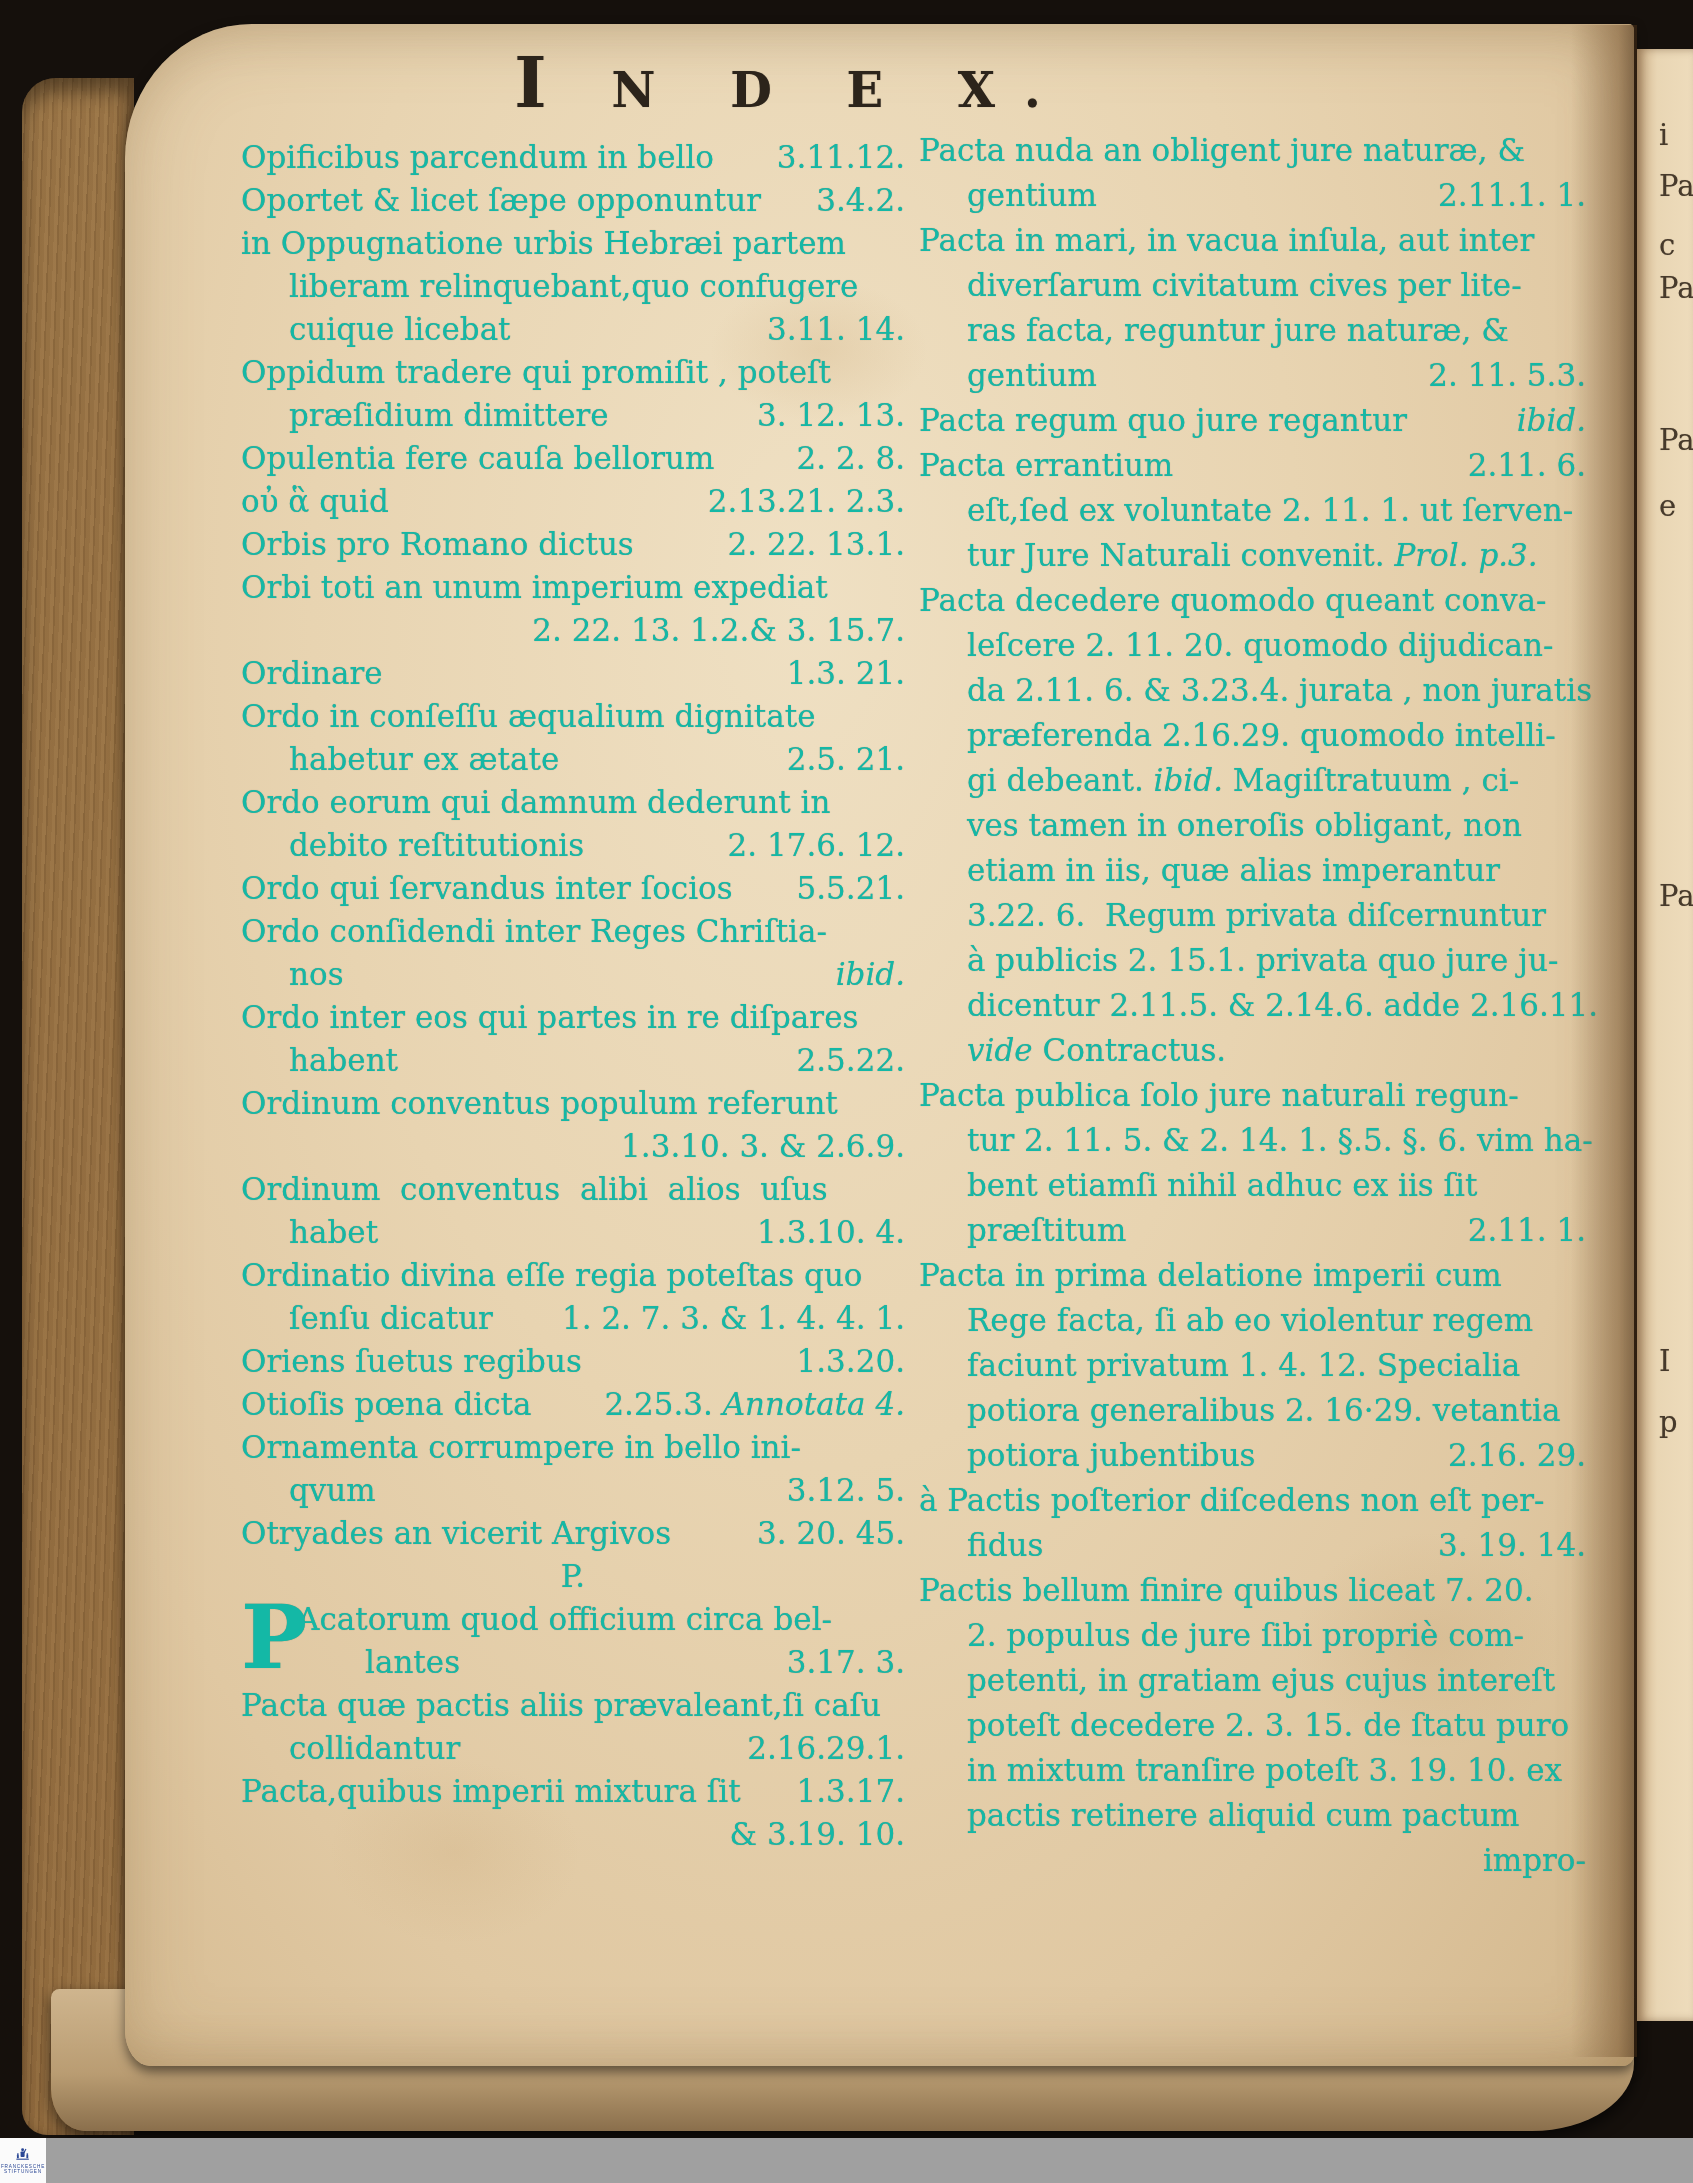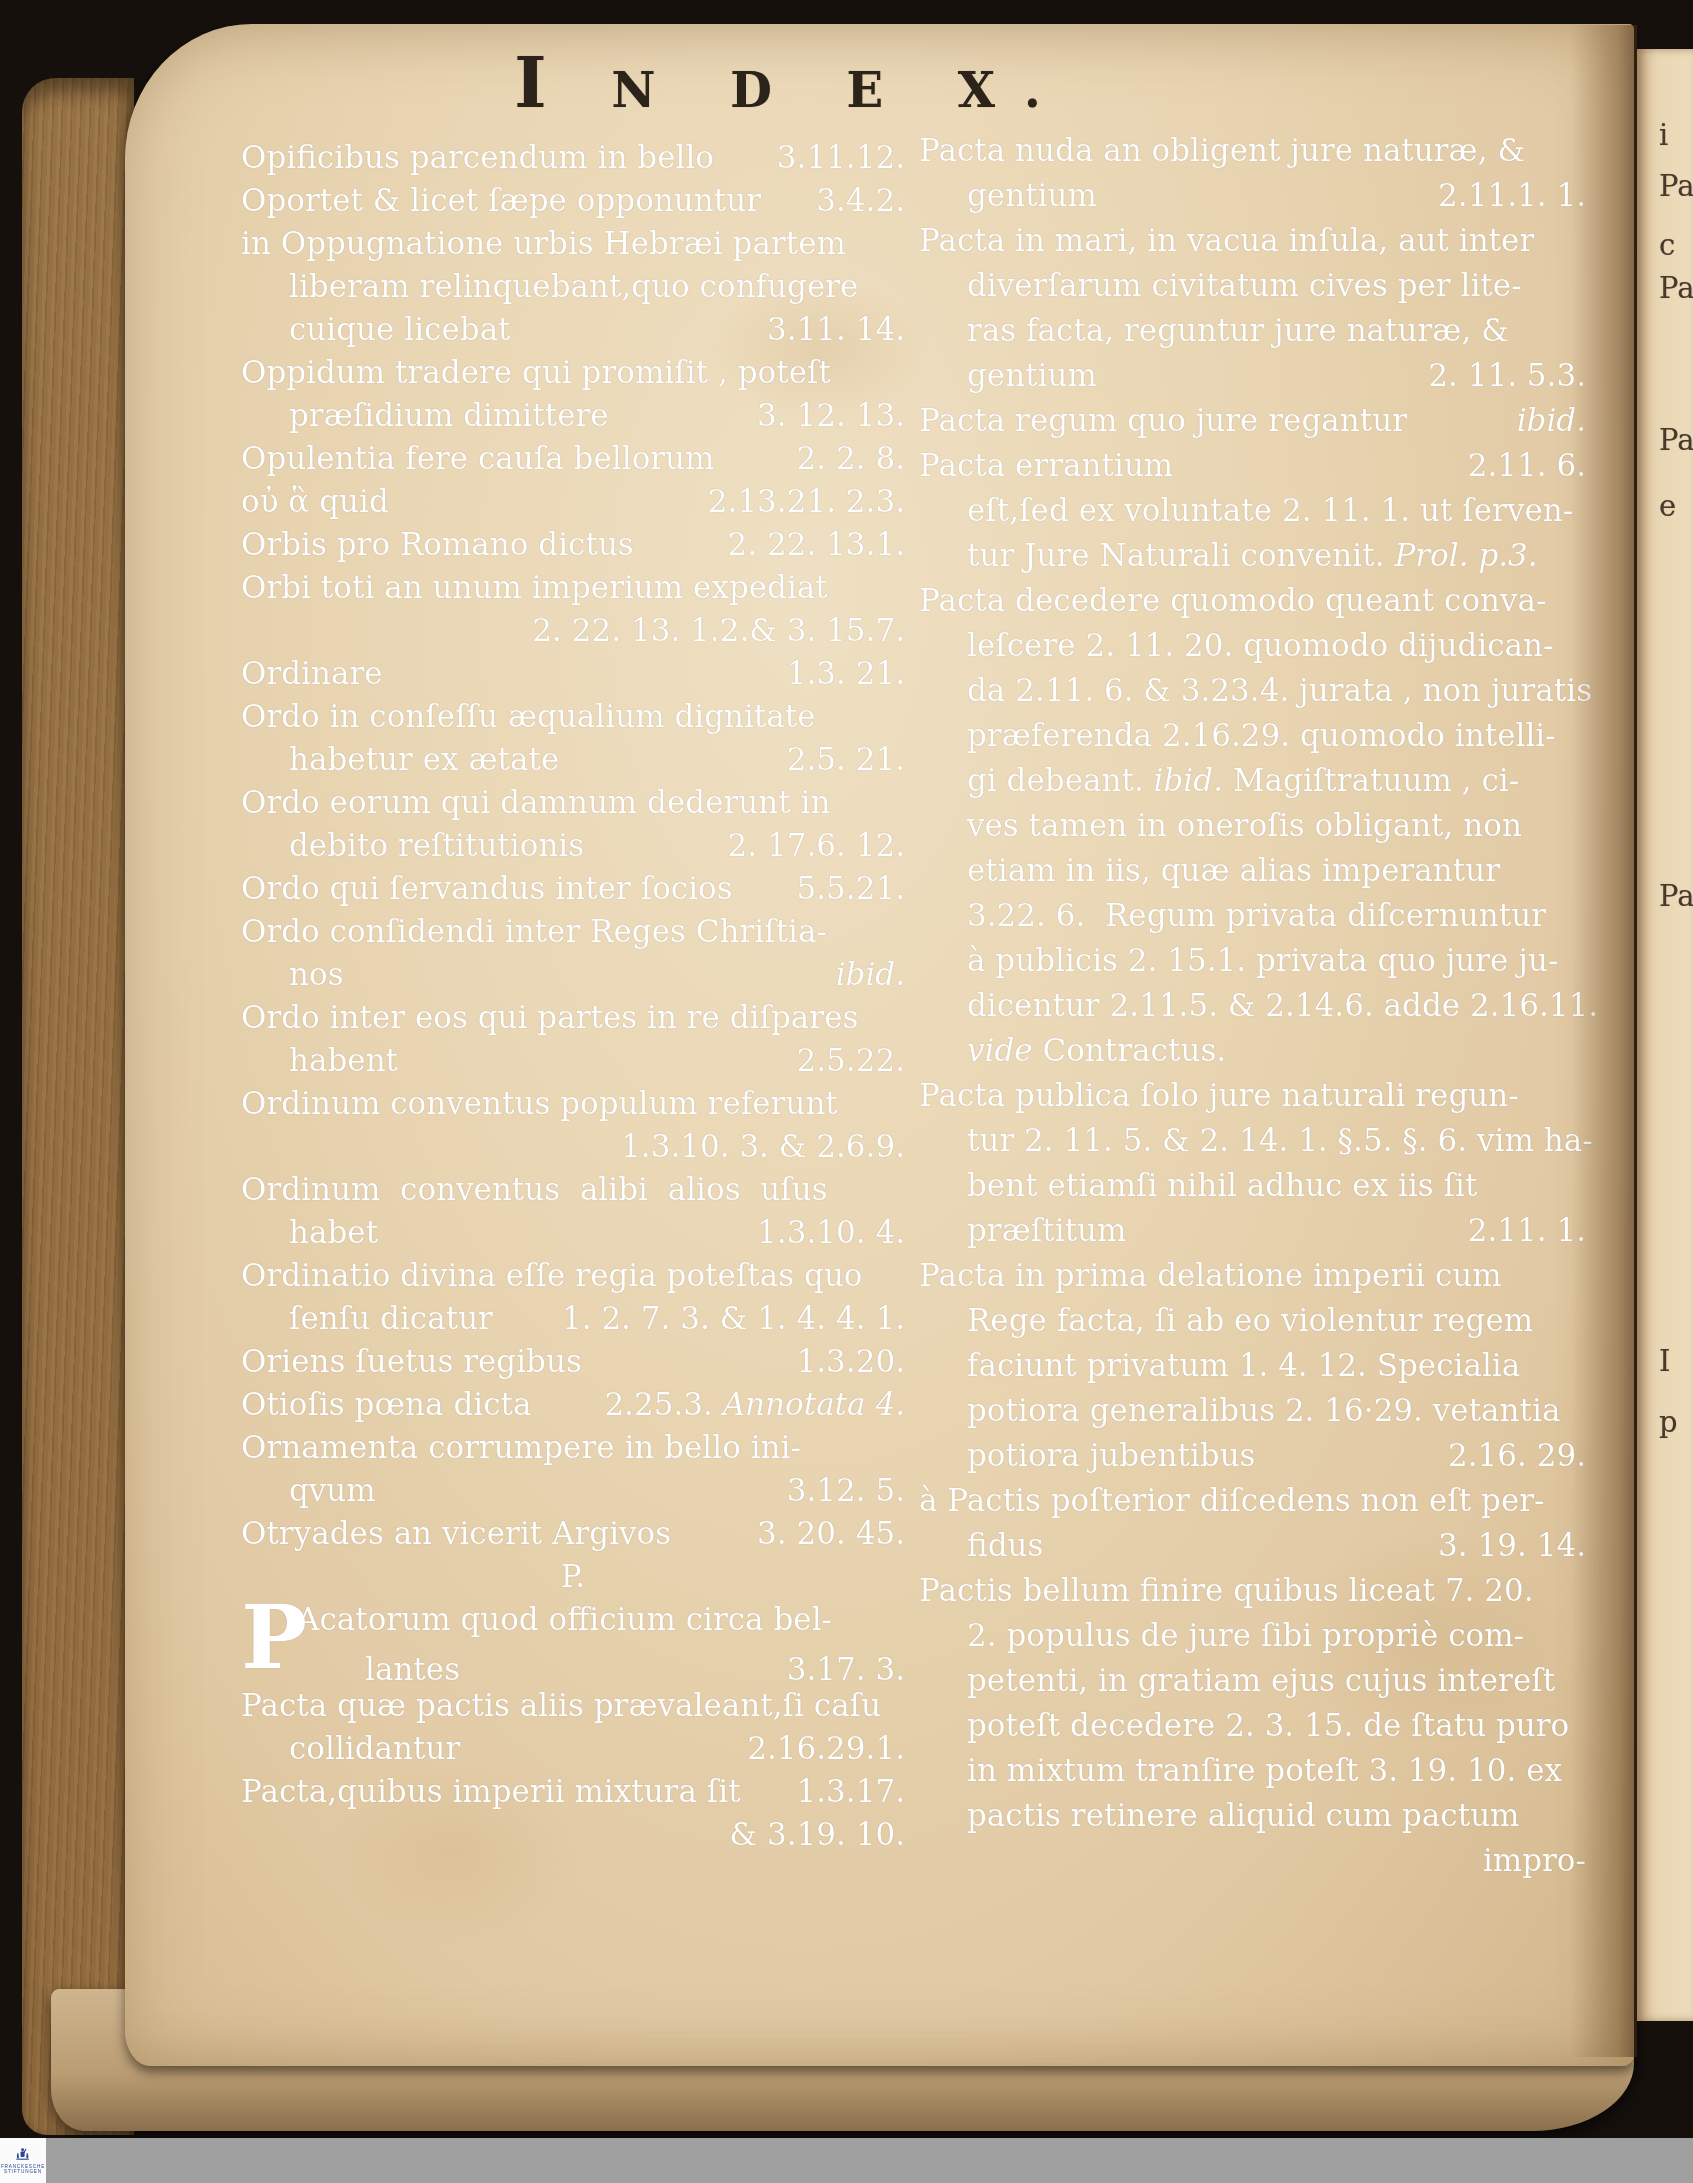--- a/index.html
+++ b/index.html
@@ -37,31 +37,31 @@
   .stain.s3{left:203px;top:1735px;width:254px;height:186px;background:radial-gradient(ellipse,rgba(185,145,90,.14),transparent 70%);}
 
   .page-title{
     position:absolute;left:119px;top:42px;width:1346px;
     text-align:center;color:#2c241b;white-space:nowrap;
     text-shadow:0 0 0.8px rgba(44,36,27,.5);
   }
   .title-initial{font-size:69px;font-weight:bold;letter-spacing:29px;}
   .title-rest{font-size:48px;font-weight:bold;letter-spacing:29px;margin-left:36px;}
 
-  .col{position:absolute;color:#ffffff;font-size:31px;
+  .col{position:absolute;color:#14b8a6;font-size:31px;
        text-shadow:0 0 0.8px rgba(48,40,30,.4);}
   #left-col{left:241px;top:139px;width:664px;}
   #right-col{left:919px;top:132px;width:667px;}
   .line{display:flex;justify-content:space-between;align-items:baseline;
         height:43px;position:relative;white-space:pre;}
   #right-col .line{height:45px;}
   .line .txt,.line .ref{white-space:pre;}
   .line.center{justify-content:center;}
   .ind1{padding-left:48px;justify-content:space-between;}
-  .ind2{padding-left:124px;align-items:flex-end;}
+  .ind2{padding-left:124px;}
   .ind3{padding-left:56px;}
   .it{font-style:italic;}
   .dropcap{position:absolute;left:0;top:-8.5px;font-size:88px;line-height:1;font-weight:bold;}
 
   
   .gutter-shadow{
     position:absolute;left:1571px;top:25.4px;width:66px;height:2032px;
     background:linear-gradient(90deg,rgba(110,75,40,0) 0%,rgba(110,75,40,.38) 72%,rgba(70,45,22,.55) 100%);
     pointer-events:none;
   }

